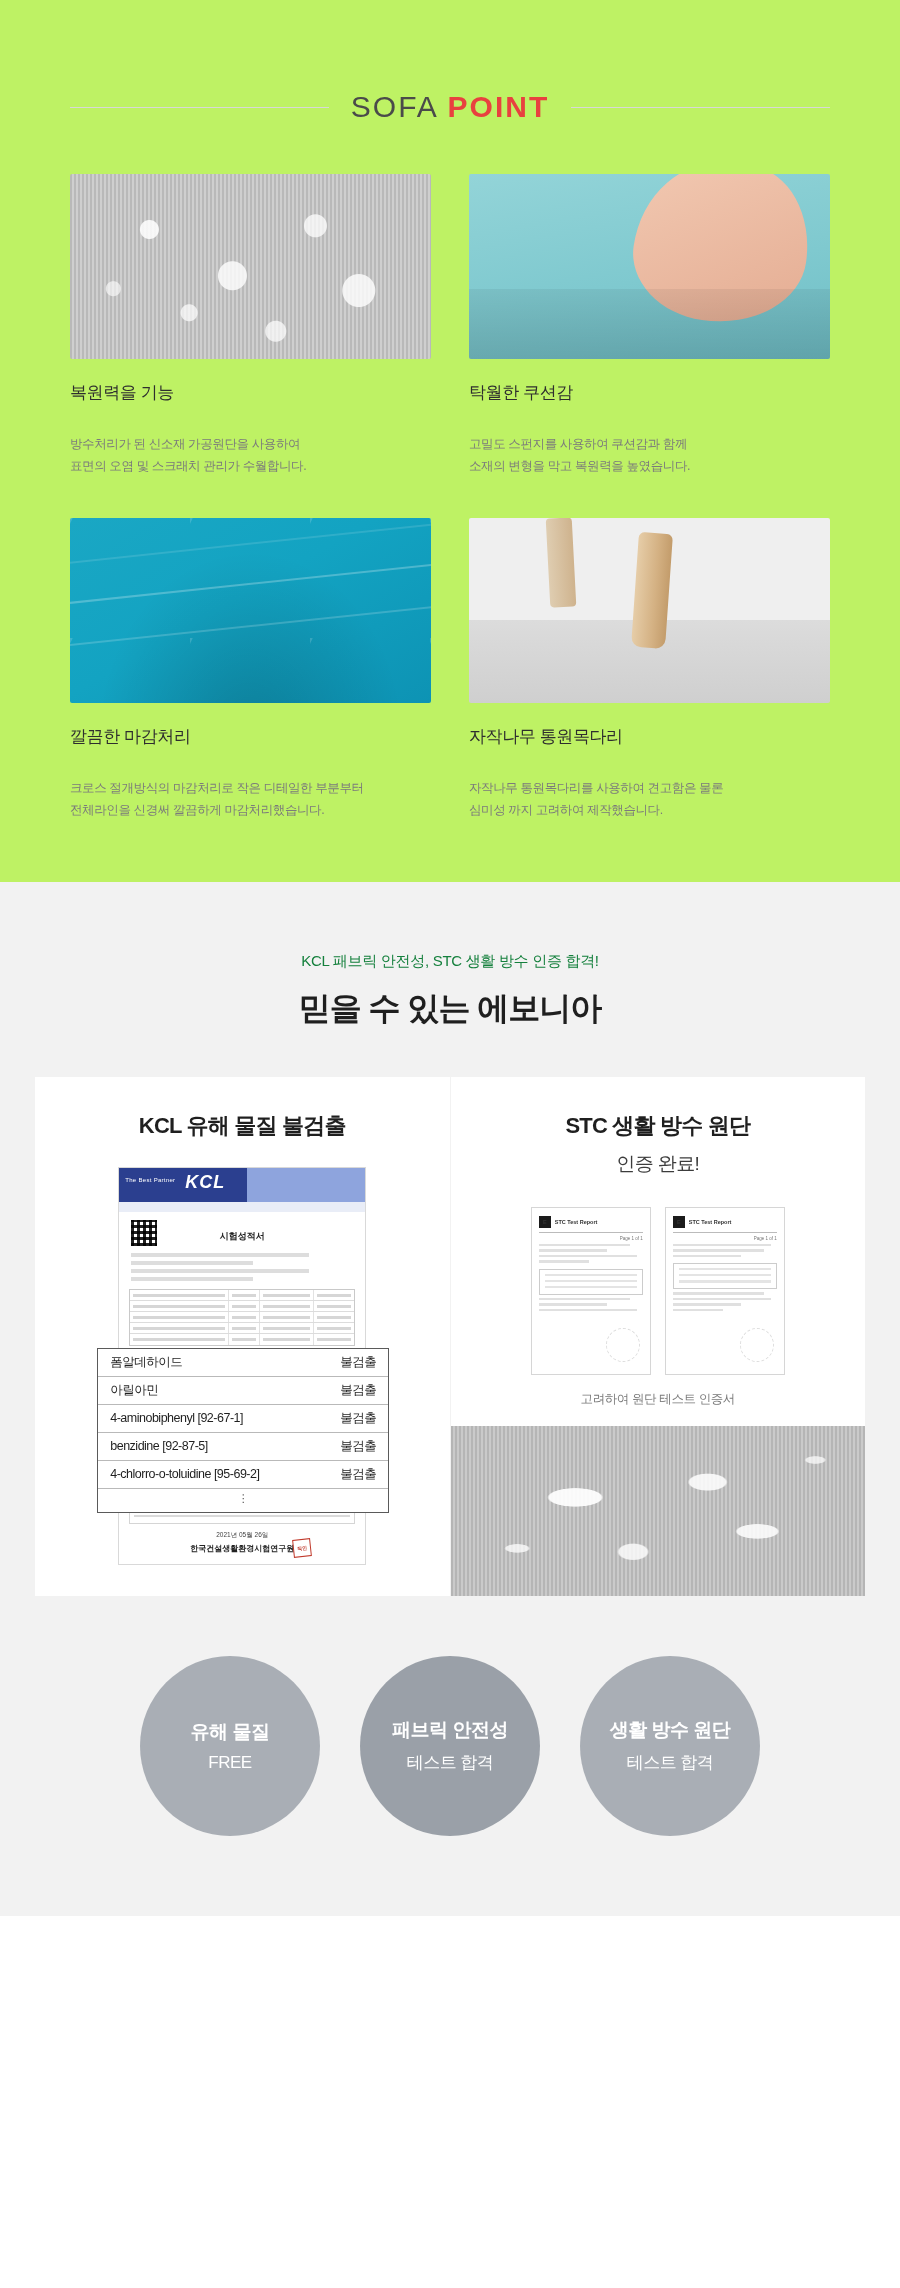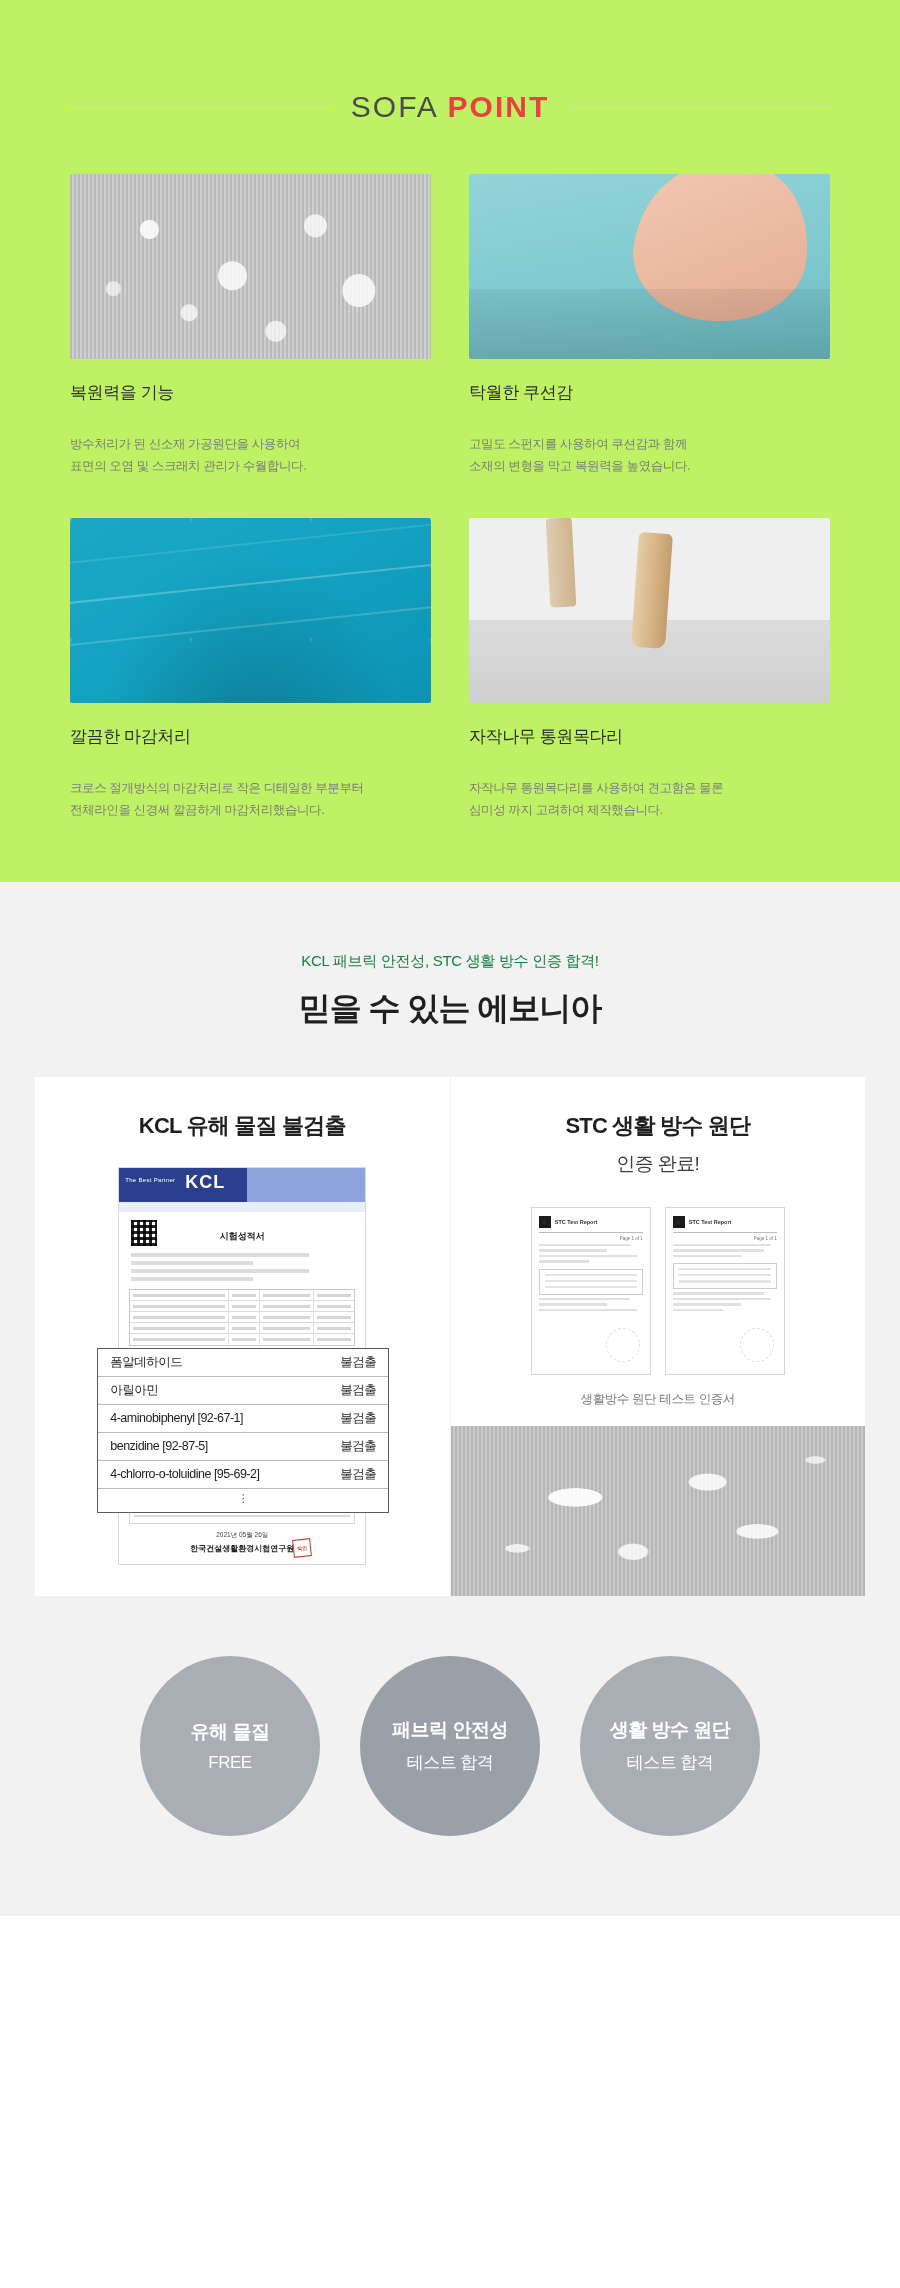--- a/index.html
+++ b/index.html
@@ -122,21 +122,21 @@
     margin-top: 10px; letter-spacing:-0.6px;
   }
 
   
   .kcl-doc {
     width: 248px; margin: 26px auto 0; background:#fff;
     border:1px solid #d9d9d9; position: relative; padding-bottom: 10px;
   }
   .kcl-top { height: 34px; background: linear-gradient(90deg,#2b3f8f 0 52%, #8ea4dd 52% 100%); position:relative;}
   .kcl-top .brand { position:absolute; left:6px; top:9px; font-size:6px; color:#fff; letter-spacing:.3px;}
-  .kcl-top .kcl { position:absolute; left:66px; top:4px; font-size:18px; color:#fff; font-weight:700; letter-spacing:1px;}
+  .kcl-top .kcl { position:absolute; left:66px; top:4px; font-size:18px; color:#fff; font-weight:700; letter-spacing:1px;font-style:italic;}
   .kcl-band { height: 10px; background:#e9edf7; }
   .kcl-qr {
     width: 26px; height: 26px; margin: 8px 0 0 12px;
     background:
       repeating-linear-gradient(90deg,#222 0 3px,#fff 3px 6px),
       repeating-linear-gradient(0deg,#222 0 3px,#fff 3px 6px);
     background-blend-mode: multiply;
   }
   .kcl-h {
     text-align:center; font-size: 9px; font-weight:700; color:#222; margin-top:-16px;
@@ -465,21 +465,21 @@
                 <i></i>
               </div>
             <div class="ln a"></div>
             <div class="ln c"></div>
             <div class="ln b"></div>
             <div class="ln d"></div>
             <div class="stc-seal"></div>
           </div>
         </div>
 
-        <div class="stc-cap">생활방수 원단 테스트 인증서</div>
+        <div class="stc-cap">고려하여 원단 테스트 인증서</div>
         <div class="stc-photo"></div>
       </div>
 
     </div>
 
     <div class="badges">
       <div class="badge b-a">
         <span class="b1">유해 물질</span>
         <span class="b2">FREE</span>
       </div>

